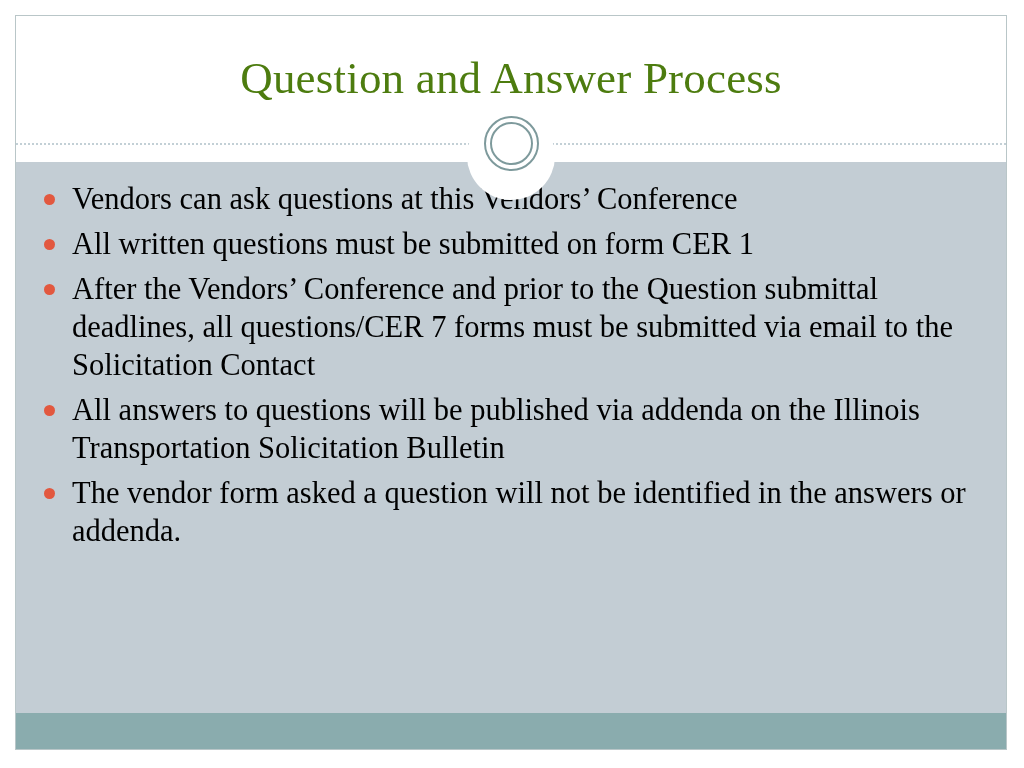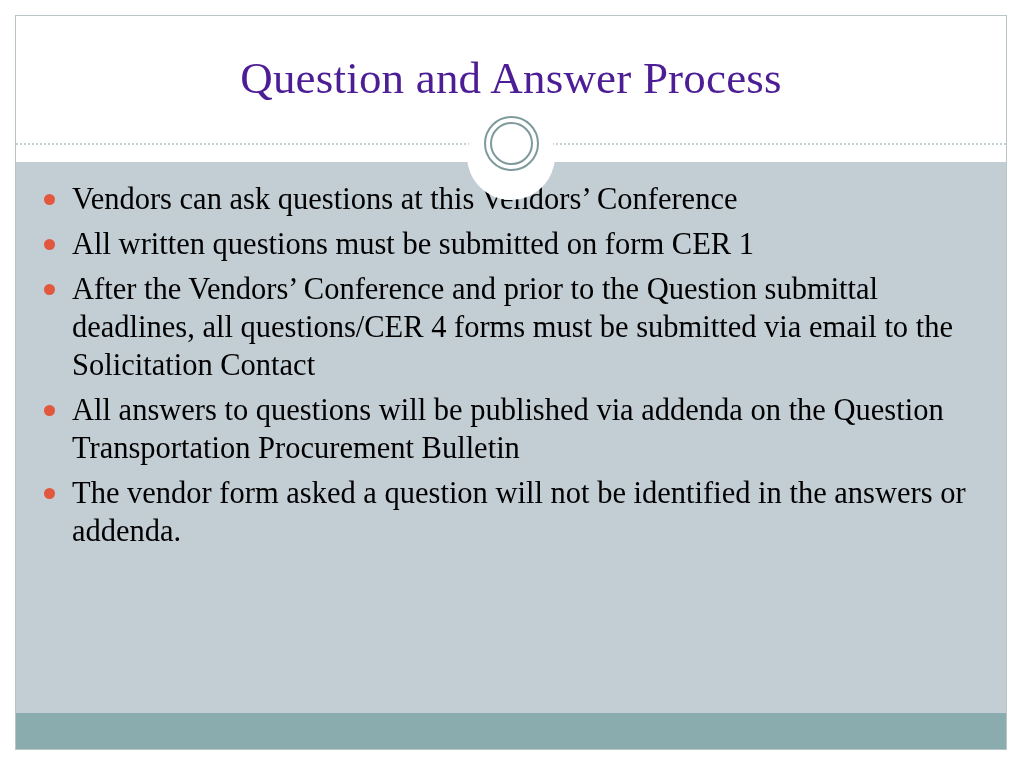--- a/index.html
+++ b/index.html
@@ -39,21 +39,21 @@
   }
 
   .title {
     position: absolute;
     left: 0;
     right: 0;
     top: 36px;
     text-align: center;
     font-size: 45px;
     line-height: 52px;
-    color: #4c1d95;
+    color: #4d7c0f;
     font-weight: normal;
     letter-spacing: 0.2px;
     font-family: "Liberation Serif", "DejaVu Serif", serif;
     white-space: nowrap;
   }
 
   
   .divider {
     position: absolute;
     left: 0;
@@ -175,26 +175,26 @@
         <span class="bullet-text">Vendors can ask questions at this Vendors’ Conference</span>
       </div>
 
       <div class="bullet-row">
         <span class="bullet-marker"></span>
         <span class="bullet-text">All written questions must be submitted on form CER 1</span>
       </div>
 
       <div class="bullet-row">
         <span class="bullet-marker"></span>
-        <span class="bullet-text">After the Vendors’ Conference and prior to the Question submittal deadlines, all questions/CER 4 forms must be submitted via email to the Solicitation Contact</span>
-      </div>
-
-      <div class="bullet-row">
-        <span class="bullet-marker"></span>
-        <span class="bullet-text">All answers to questions will be published via addenda on the Question Transportation Procurement Bulletin</span>
+        <span class="bullet-text">After the Vendors’ Conference and prior to the Question submittal deadlines, all questions/CER 7 forms must be submitted via email to the Solicitation Contact</span>
+      </div>
+
+      <div class="bullet-row">
+        <span class="bullet-marker"></span>
+        <span class="bullet-text">All answers to questions will be published via addenda on the Illinois Transportation Solicitation Bulletin</span>
       </div>
 
       <div class="bullet-row">
         <span class="bullet-marker"></span>
         <span class="bullet-text">The vendor form asked a question will not be identified in the answers or addenda.</span>
       </div>
 
 
     </div>
   </div>

